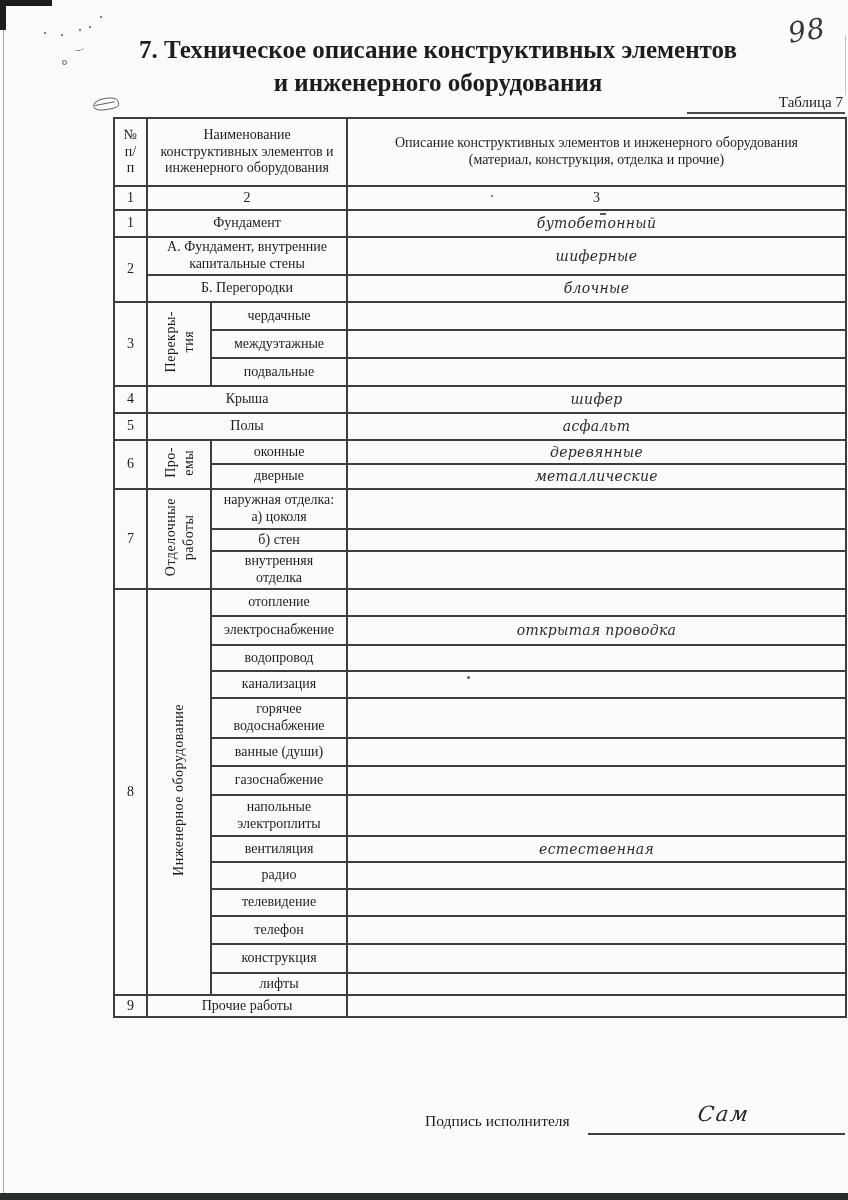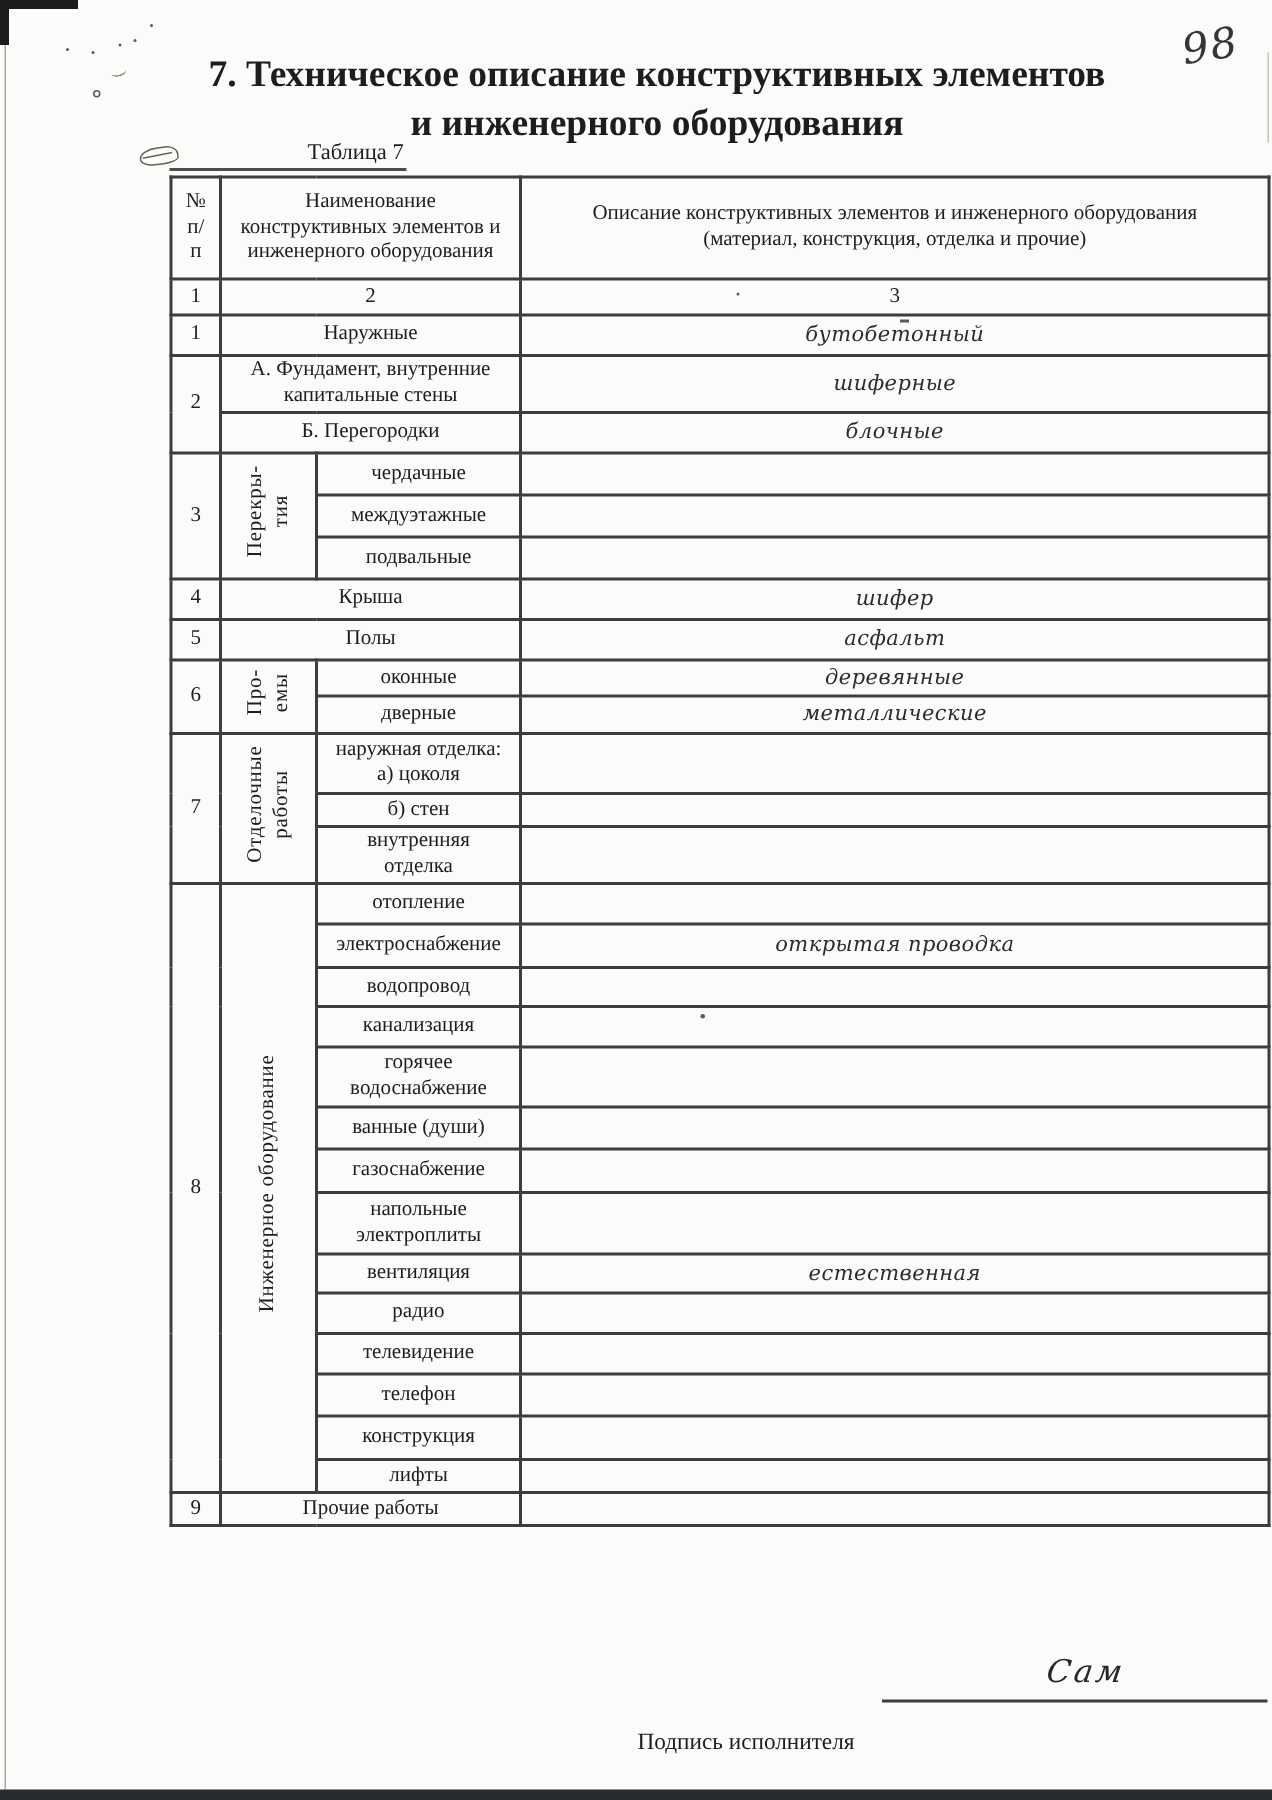--- a/index.html
+++ b/index.html
@@ -28,21 +28,21 @@
     font-style:italic;font-size:28px;color:#35353b;
     transform:rotate(-9deg);letter-spacing:1px;
   }
   .title{
     position:absolute;top:34px;left:0;width:848px;
     text-align:center;font-weight:bold;font-size:25px;line-height:1.3;
     transform:translateX(14px);
   }
   .table-caption{
     position:absolute;top:94px;left:113px;width:732px;
-    text-align:left;font-size:15px;
+    text-align:right;font-size:15px;
   }
   .table-caption .cap-inner{display:inline-block;border-bottom:2px solid #4c4c4a;padding:0 2px 1px 92px;}
   
   table.techtable{
     position:absolute;left:113px;top:117px;width:732px;
     border-collapse:collapse;table-layout:fixed;
   }
   table.techtable td{
     border:2px solid #3d3d3b;
     font-size:14px;line-height:1.2;
@@ -59,21 +59,21 @@
     transform:rotate(180deg);
     white-space:pre-line;
     font-size:14px;letter-spacing:.5px;line-height:1.25;
   }
   td.desc{
     font-family:"DejaVu Serif", serif;
     font-style:italic;font-size:17px;color:#2b2b30;letter-spacing:.3px;
   }
   
   .signature{position:absolute;left:0;top:1104px;width:848px;font-size:15.5px;}
-  .sig-label{position:absolute;left:425px;top:8px;margin-top:41px;}
+  .sig-label{position:absolute;left:425px;top:8px;}
   .sig-line{
     position:absolute;left:588px;top:0;width:257px;height:29px;
     border-bottom:2px solid #3d3d3b;
   }
   .sig-hand{
     position:absolute;left:110px;top:-2px;
     font-family:"DejaVu Serif", serif;font-style:italic;
     font-size:21px;color:#26262b;letter-spacing:2px;
     transform:skewX(-8deg);
   }
@@ -132,21 +132,21 @@
     </tr>
 
     <tr style="height:24px">
       <td>1</td>
       <td colspan="2">2</td>
       <td>3</td>
     </tr>
 
     <tr style="height:27px">
       <td class="numcell">1</td>
-      <td colspan="2">Наружные</td>
+      <td colspan="2">Фундамент</td>
       <td class="desc">бутобетонный</td>
     </tr>
 
     <tr style="height:38px">
       <td class="numcell" rowspan="2">2</td>
       <td colspan="2">А. Фундамент, внутренние
 капитальные стены</td>
       <td class="desc">шиферные</td>
     </tr>
     <tr style="height:27px">

